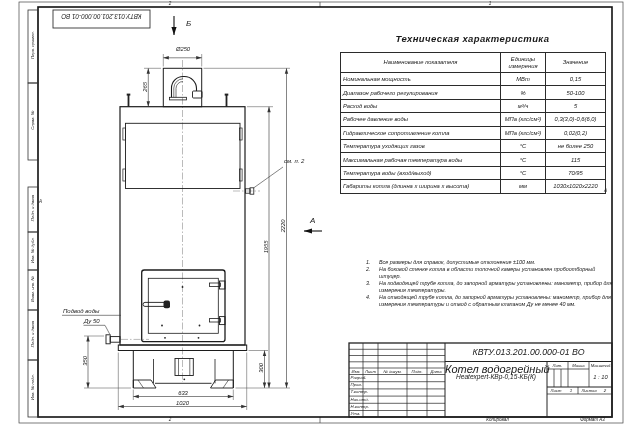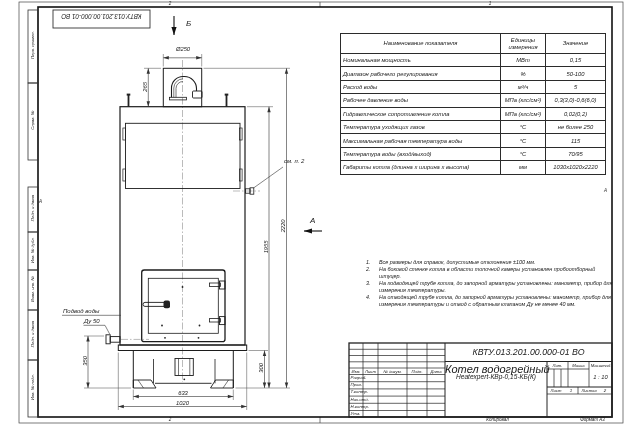--- a/index.html
+++ b/index.html
@@ -224,20 +224,21 @@
   <div class="t ctr" style="left:167px;top:390.5px;width:32px;font-size:5.8px;">633</div>
   <div class="t ctr" style="left:164px;top:400.5px;width:37px;font-size:5.8px;">1020</div>
 
   <div class="t" style="left:186px;top:20px;font-size:8px;">Б</div>
   <div class="t" style="left:310px;top:217px;font-size:8px;">А</div>
   <div class="t" style="left:284px;top:158px;font-size:6px;">см. п. 2</div>
   <div class="t" style="left:63px;top:308px;font-size:6px;">Подвод воды</div>
   <div class="t" style="left:84px;top:318px;font-size:6px;">Ду 50</div>
 
   <div class="spec">
+    <div class="title">Техническая характеристика</div>
     <table class="tc">
       <colgroup>
           <col style="width:160px">
           <col style="width:45px">
           <col style="width:60px">
         </colgroup>
       <tbody>
           <tr>
         <th>Наименование показателя</th>
         <th>Единицы измерения</th>

